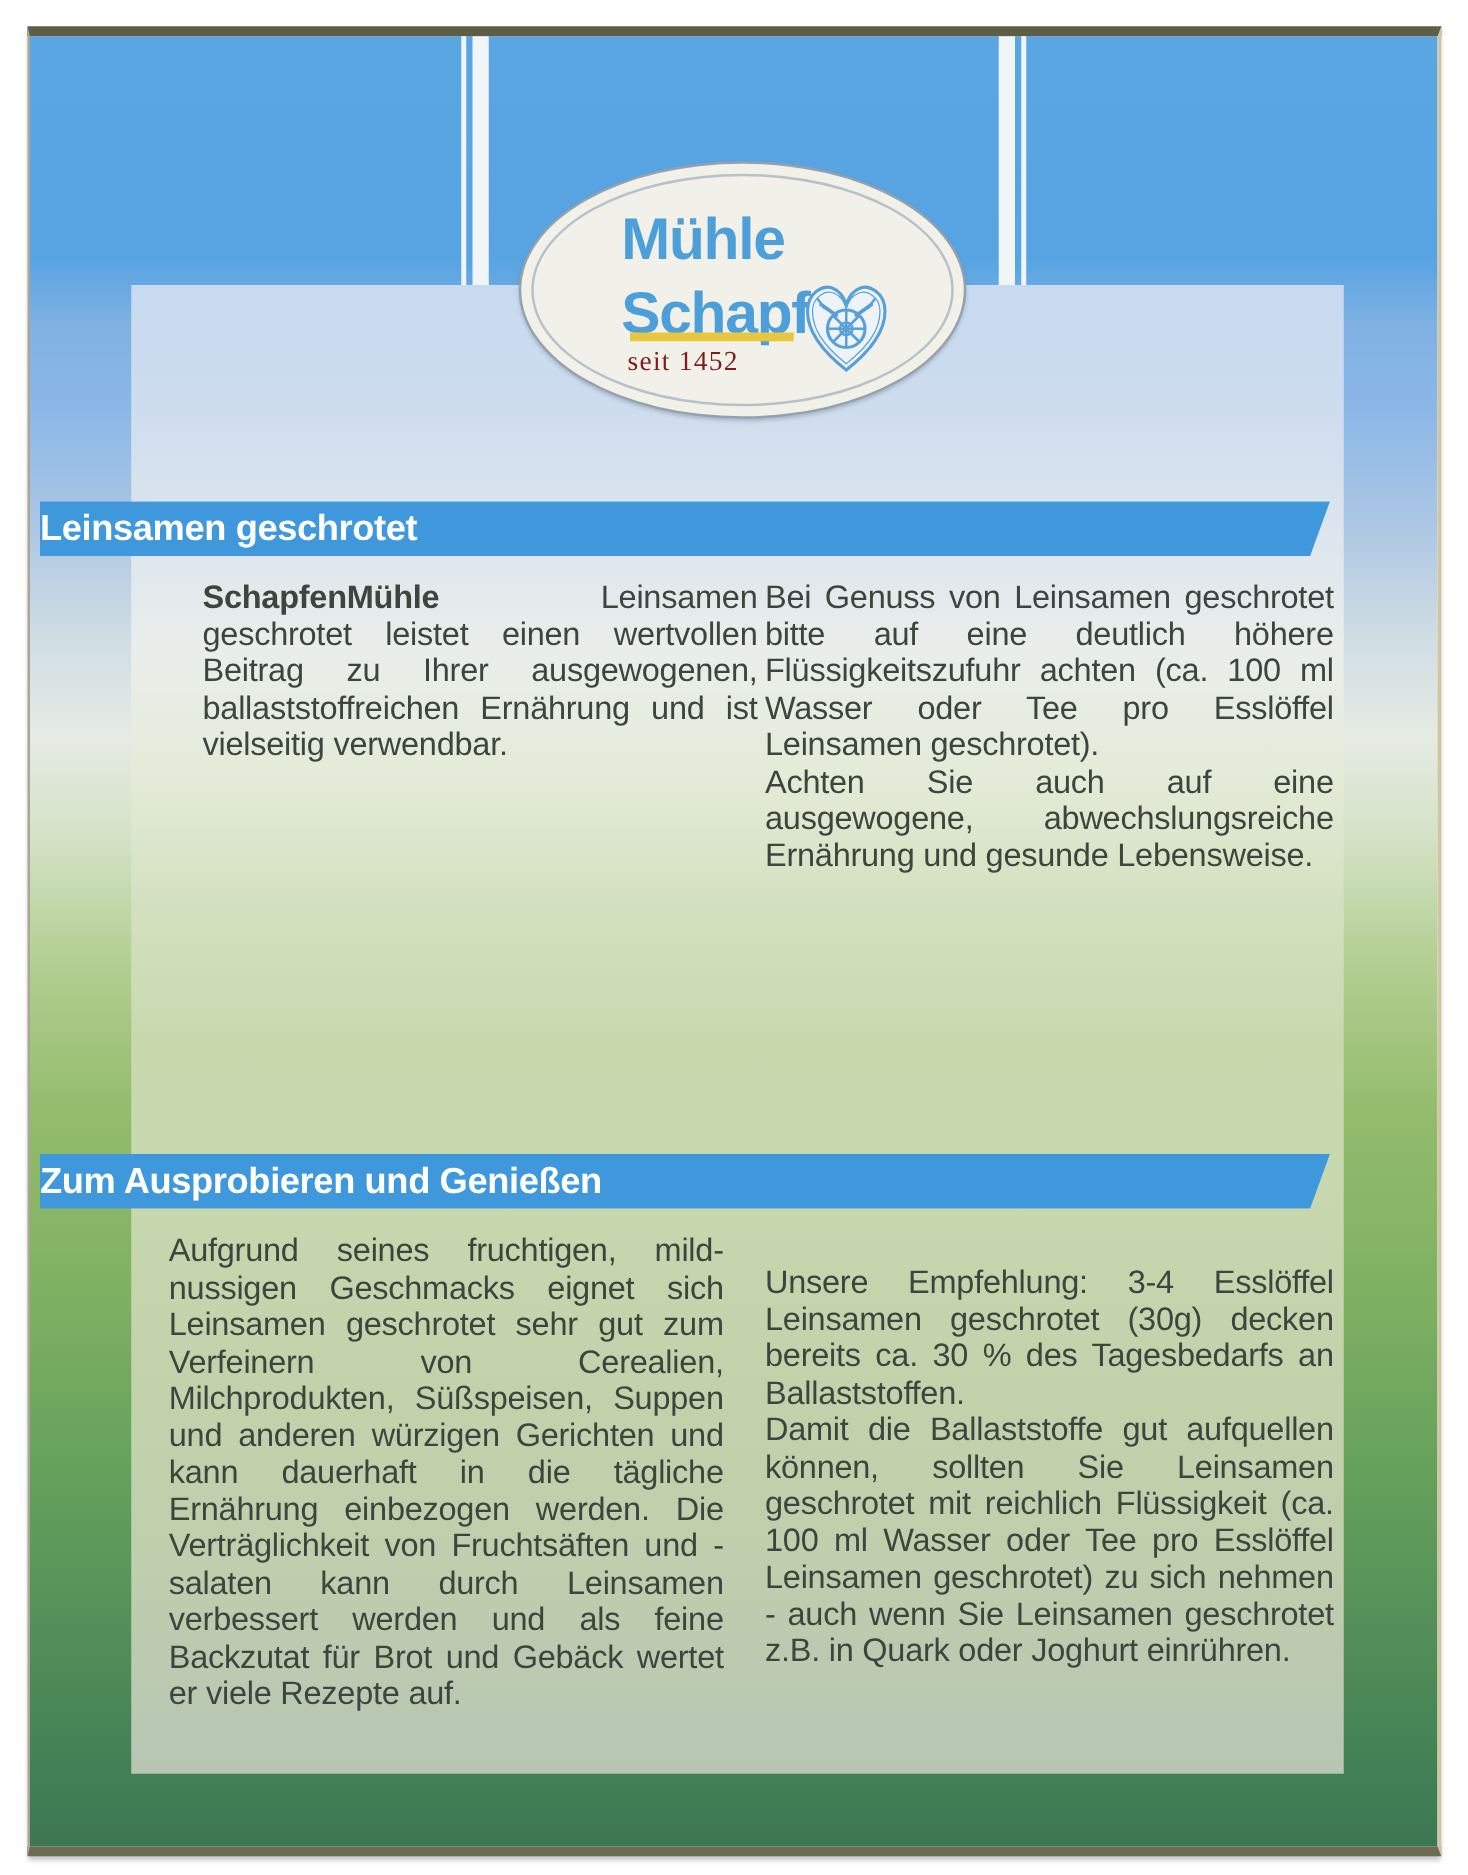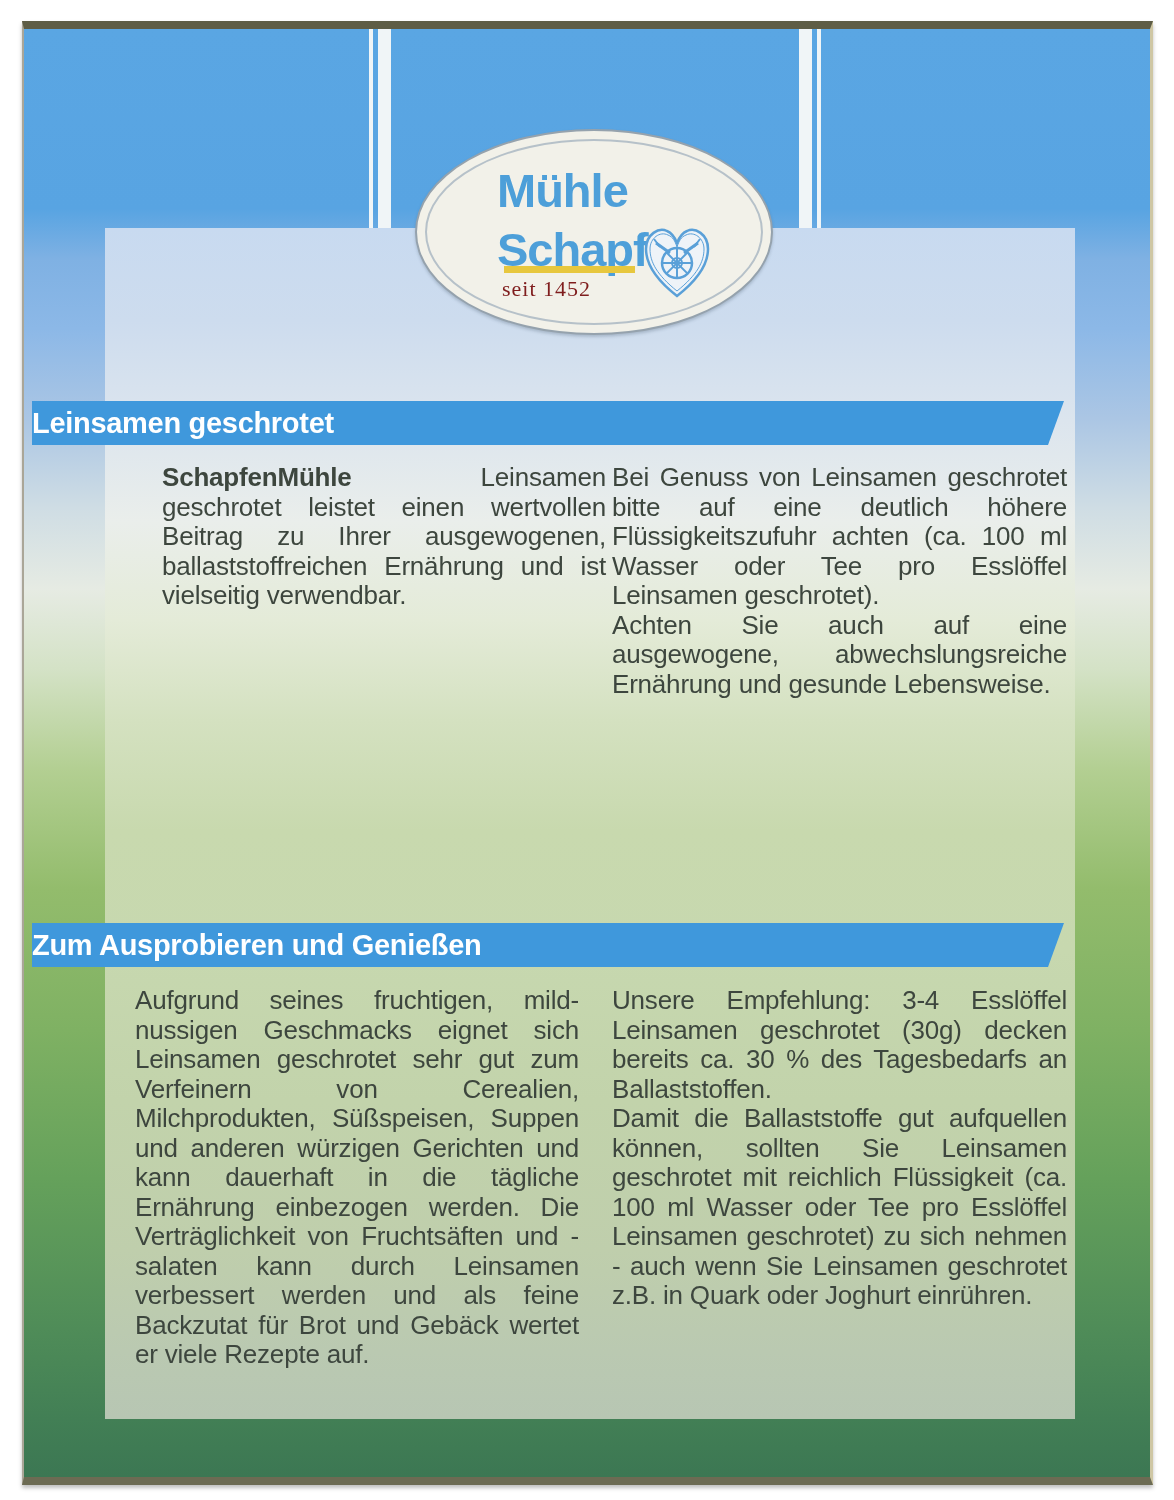--- a/index.html
+++ b/index.html
@@ -46,21 +46,21 @@
         box-sizing:border-box;letter-spacing:-0.3px;}
   .hbar.b1{top:372px;}
   .hbar.b2{top:894px;}
   
   .col{position:absolute;color:#3d463e;font-size:26px;line-height:29.5px;
        text-align:justify;letter-spacing:-0.2px;}
   .col p{margin:0;}
   .c1l{left:111px;top:434px;width:444px;margin-left:27px;}
   .c1r{left:588px;top:434px;width:455px;}
   .c2l{left:111px;top:957px;width:444px;}
-  .c2r{left:588px;top:957px;width:455px;}
+  .c2r{left:588px;top:982px;width:455px;}
   .lead{font-weight:bold;}
 </style>
 </head>
 <body>
 
 <div class="scene">
   <div class="box">
 
     <div class="stripe s1"></div>
     <div class="stripe s2"></div>

